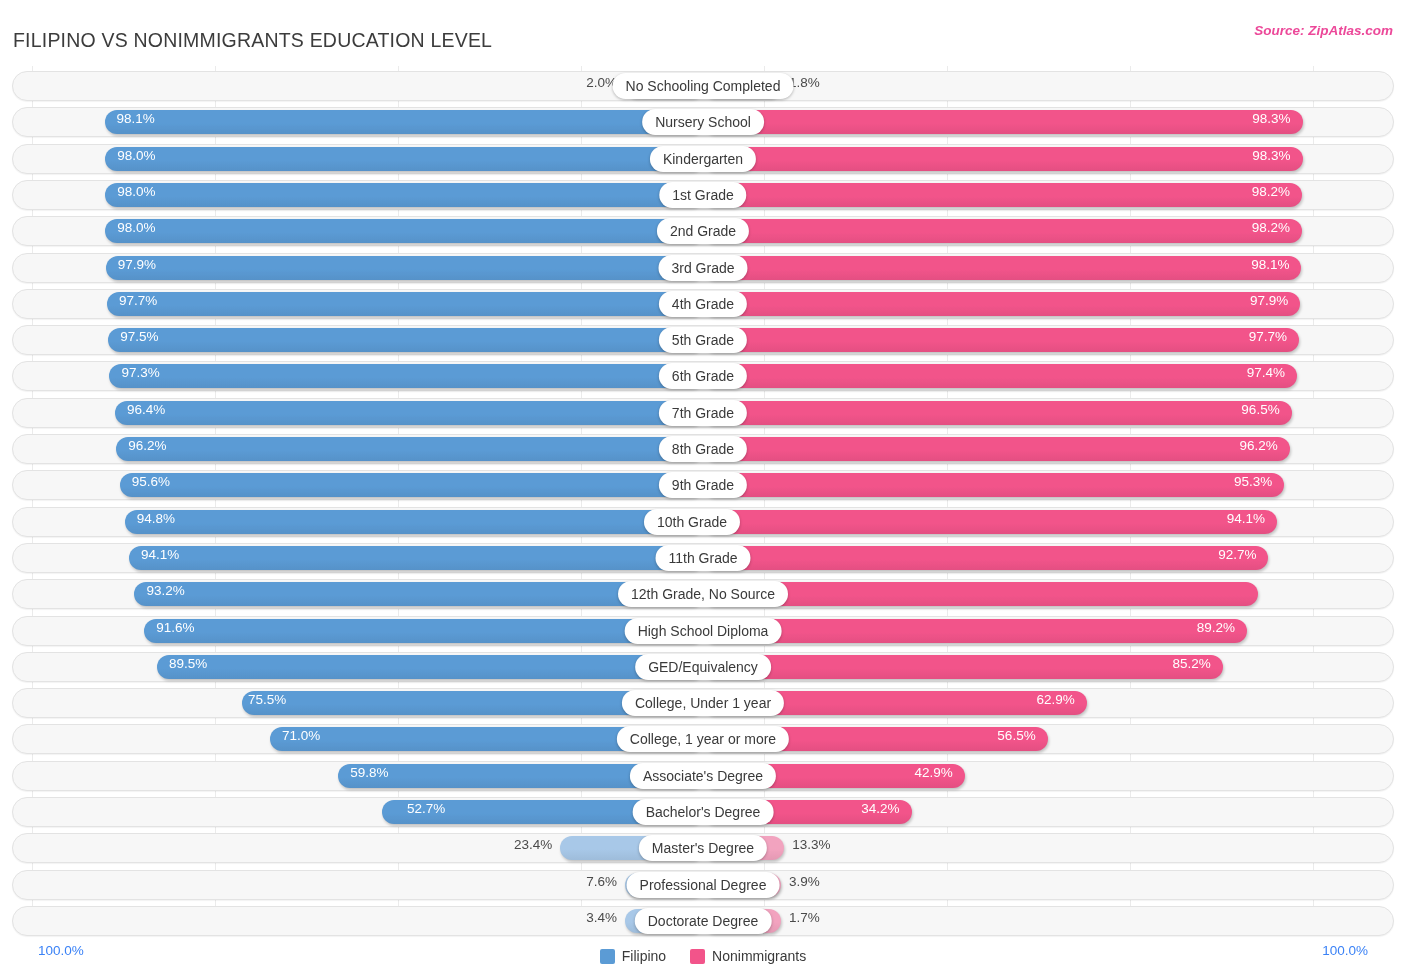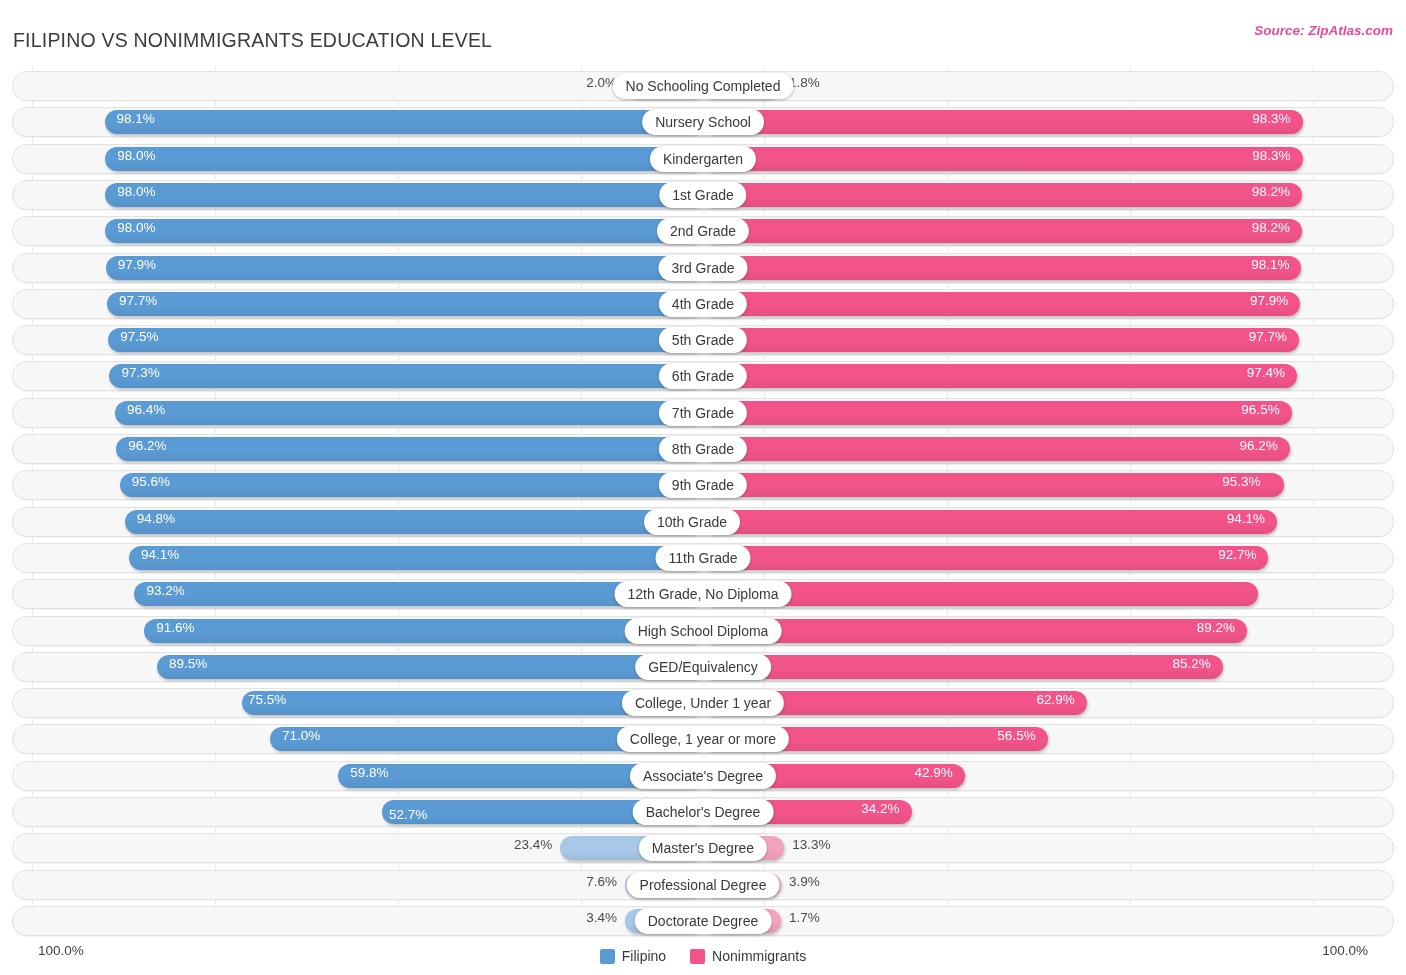--- a/index.html
+++ b/index.html
@@ -69,21 +69,21 @@
     box-shadow:0 1px 3px rgba(0,0,0,0.28);
     transform:translateX(-50%);
     left:703px;
     box-sizing:border-box;
   }
   
   #footer{
     position:absolute;left:0;top:934px;width:1406px;height:41px;
   }
   .axis-end{
-    position:absolute;top:9px;font-size:13.5px;color:#404040;white-space:nowrap;
+    position:absolute;top:9px;font-size:13.5px;color:#3b82f6;white-space:nowrap;
   }
   #axis-left{left:38px;}
   #axis-right{right:38px;}
   #legend{
     position:absolute;left:0;top:8px;width:1406px;height:22px;
     display:flex;justify-content:center;align-items:flex-end;gap:24px;
   }
   .legend-item{display:flex;align-items:center;gap:7px;}
   .legend-swatch{width:15px;height:15px;border-radius:2px;display:inline-block;}
   .legend-text{font-size:14px;color:#3a3a3a;}
@@ -189,21 +189,21 @@
       <div class="track"></div>
       <div class="bar right" style="width: 586.82px; background: linear-gradient(rgb(242, 84, 138) 0%, rgb(242, 84, 138) 55%, rgba(0, 0, 0, 0.06) 100%), rgb(242, 84, 138); left: 691px;"></div>
       <div class="bar-val inside" style="left: 1215.82px; width: 50px; text-align: right;">96.2%</div>
       <div class="bar left" style="width: 586.82px; background: linear-gradient(rgb(91, 155, 213) 0%, rgb(91, 155, 213) 55%, rgba(0, 0, 0, 0.06) 100%), rgb(91, 155, 213); left: 104.18px;"></div>
       <div class="bar-val inside" style="left: 116.18px;">96.2%</div>
       <div class="lbl" style="left: 691px;">8th Grade</div>
     </div>
     <div class="row" style="top: 404.3px;">
       <div class="track"></div>
       <div class="bar right" style="width: 581.33px; background: linear-gradient(rgb(242, 84, 138) 0%, rgb(242, 84, 138) 55%, rgba(0, 0, 0, 0.06) 100%), rgb(242, 84, 138); left: 691px;"></div>
-      <div class="bar-val inside" style="left: 1210.33px; width: 50px; text-align: left;">95.3%</div>
+      <div class="bar-val inside" style="left: 1210.33px; width: 50px; text-align: right;">95.3%</div>
       <div class="bar left" style="width: 583.16px; background: linear-gradient(rgb(91, 155, 213) 0%, rgb(91, 155, 213) 55%, rgba(0, 0, 0, 0.06) 100%), rgb(91, 155, 213); left: 107.84px;"></div>
       <div class="bar-val inside" style="left: 119.84px;">95.6%</div>
       <div class="lbl" style="left: 691px;">9th Grade</div>
     </div>
     <div class="row" style="top: 440.6px;">
       <div class="track"></div>
       <div class="bar right" style="width: 574.01px; background: linear-gradient(rgb(242, 84, 138) 0%, rgb(242, 84, 138) 55%, rgba(0, 0, 0, 0.06) 100%), rgb(242, 84, 138); left: 691px;"></div>
       <div class="bar-val inside" style="left: 1203.01px; width: 50px; text-align: right;">94.1%</div>
       <div class="bar left" style="width: 578.28px; background: linear-gradient(rgb(91, 155, 213) 0%, rgb(91, 155, 213) 55%, rgba(0, 0, 0, 0.06) 100%), rgb(91, 155, 213); left: 112.72px;"></div>
       <div class="bar-val inside" style="left: 124.72px;">94.8%</div>
@@ -216,21 +216,21 @@
       <div class="bar left" style="width: 574.01px; background: linear-gradient(rgb(91, 155, 213) 0%, rgb(91, 155, 213) 55%, rgba(0, 0, 0, 0.06) 100%), rgb(91, 155, 213); left: 116.99px;"></div>
       <div class="bar-val inside" style="left: 128.99px;">94.1%</div>
       <div class="lbl" style="left: 691px;">11th Grade</div>
     </div>
     <div class="row" style="top: 513.2px;">
       <div class="track"></div>
       <div class="bar right" style="width: 555.1px; background: linear-gradient(rgb(242, 84, 138) 0%, rgb(242, 84, 138) 55%, rgba(0, 0, 0, 0.06) 100%), rgb(242, 84, 138); left: 691px;"></div>
       <div class="bar-val inside" style="left: 1184.1px; width: 50px; text-align: right; margin-top: 35px;">91.0%</div>
       <div class="bar left" style="width: 568.52px; background: linear-gradient(rgb(91, 155, 213) 0%, rgb(91, 155, 213) 55%, rgba(0, 0, 0, 0.06) 100%), rgb(91, 155, 213); left: 122.48px;"></div>
       <div class="bar-val inside" style="left: 134.48px;">93.2%</div>
-      <div class="lbl" style="left: 691px;">12th Grade, No Diploma</div>
+      <div class="lbl" style="left: 691px;">12th Grade, No Source</div>
     </div>
     <div class="row" style="top: 549.5px;">
       <div class="track"></div>
       <div class="bar right" style="width: 544.12px; background: linear-gradient(rgb(242, 84, 138) 0%, rgb(242, 84, 138) 55%, rgba(0, 0, 0, 0.06) 100%), rgb(242, 84, 138); left: 691px;"></div>
       <div class="bar-val inside" style="left: 1173.12px; width: 50px; text-align: right;">89.2%</div>
       <div class="bar left" style="width: 558.76px; background: linear-gradient(rgb(91, 155, 213) 0%, rgb(91, 155, 213) 55%, rgba(0, 0, 0, 0.06) 100%), rgb(91, 155, 213); left: 132.24px;"></div>
       <div class="bar-val inside" style="left: 144.24px;">91.6%</div>
       <div class="lbl" style="left: 691px;">High School Diploma</div>
     </div>
     <div class="row" style="top: 585.8px;">
@@ -263,21 +263,21 @@
       <div class="bar-val inside" style="left: 890.69px; width: 50px; text-align: right;">42.9%</div>
       <div class="bar left" style="width: 364.78px; background: linear-gradient(rgb(91, 155, 213) 0%, rgb(91, 155, 213) 55%, rgba(0, 0, 0, 0.06) 100%), rgb(91, 155, 213); left: 326.22px;"></div>
       <div class="bar-val inside" style="left: 338.22px;">59.8%</div>
       <div class="lbl" style="left: 691px;">Associate's Degree</div>
     </div>
     <div class="row" style="top: 731px;">
       <div class="track"></div>
       <div class="bar right" style="width: 208.62px; background: linear-gradient(rgb(242, 84, 138) 0%, rgb(242, 84, 138) 55%, rgba(0, 0, 0, 0.06) 100%), rgb(242, 84, 138); left: 691px;"></div>
       <div class="bar-val inside" style="left: 837.62px; width: 50px; text-align: right;">34.2%</div>
       <div class="bar left" style="width: 321.47px; background: linear-gradient(rgb(91, 155, 213) 0%, rgb(91, 155, 213) 55%, rgba(0, 0, 0, 0.06) 100%), rgb(91, 155, 213); left: 369.53px;"></div>
-      <div class="bar-val inside" style="left: 377px; margin-top: 6px;">52.7%</div>
+      <div class="bar-val inside" style="left: 395px;">52.7%</div>
       <div class="lbl" style="left: 691px;">Bachelor's Degree</div>
     </div>
     <div class="row" style="top: 767.3px;">
       <div class="track"></div>
       <div class="bar right" style="width: 81.13px; background: linear-gradient(rgb(242, 163, 191) 0%, rgb(242, 163, 191) 55%, rgba(0, 0, 0, 0.06) 100%), rgb(242, 163, 191); left: 691px;"></div>
       <div class="bar-val outside" style="left: 780.13px;">13.3%</div>
       <div class="bar left" style="width: 142.74px; background: linear-gradient(rgb(168, 200, 232) 0%, rgb(168, 200, 232) 55%, rgba(0, 0, 0, 0.06) 100%), rgb(168, 200, 232); left: 548.26px;"></div>
       <div class="bar-val outside" style="left: 490.26px; text-align: right; width: 50px;">23.4%</div>
       <div class="lbl" style="left: 691px;">Master's Degree</div>
     </div>

